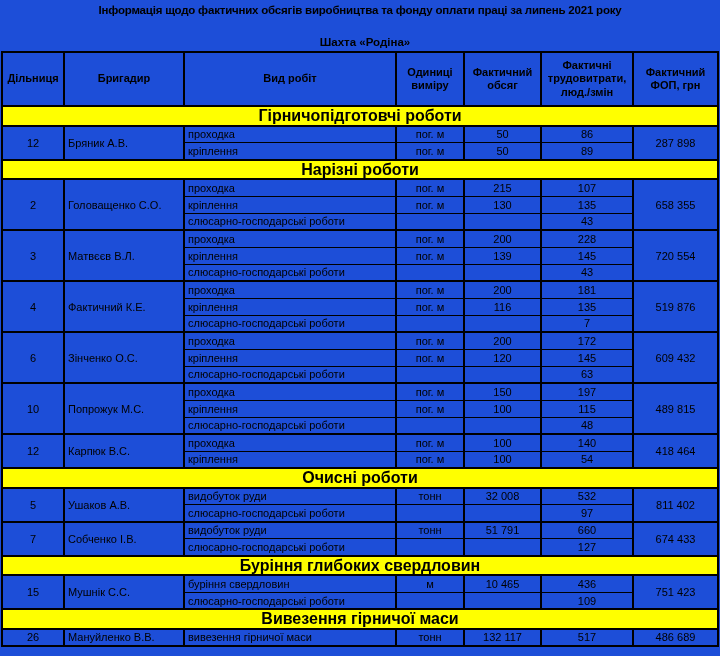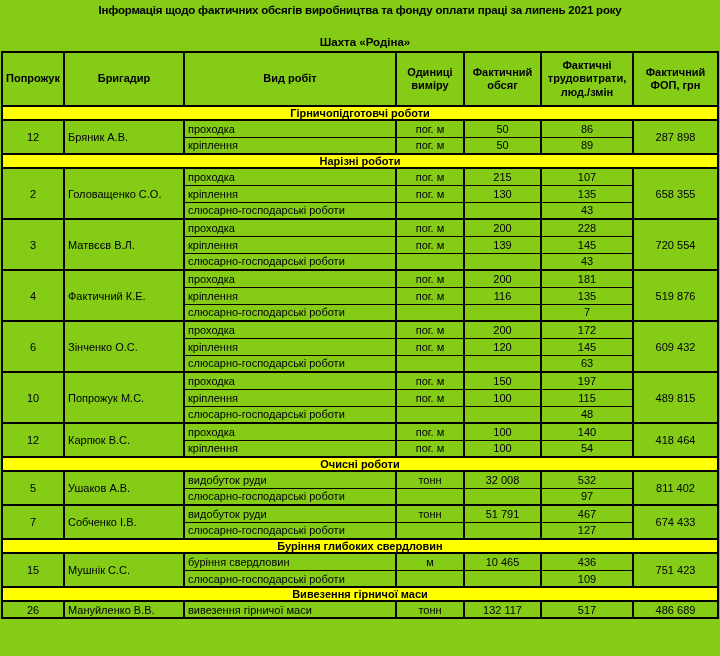--- a/index.html
+++ b/index.html
@@ -4,21 +4,21 @@
 <style>
   * { box-sizing: border-box; margin: 0; padding: 0; }
   html, body { width: 720px; background: #fff; }
   body {
     font-family: "Liberation Sans", sans-serif;
     color: #000;
     width: 720px;
     height: 656px;
     overflow: hidden;
   }
-  .page { width: 720px; height: 656px; background: #84cc16; }
+  .page { width: 720px; height: 656px; background: #1d4ed8; }
   .title {
     padding-top: 4px;
     text-align: center;
     font-weight: bold;
     font-size: 11.5px;
     letter-spacing: -0.2px;
   }
   .subtitle {
     margin-top: 20px;
     margin-bottom: 3px;
@@ -49,21 +49,21 @@
     padding: 0 2px;
   }
   tbody td { height: 17px; line-height: 1.1; }
   tbody td.c-center { text-align: center; }
   tbody td.c-left   { text-align: left; }
   tr.section-row td {
     background: #FFFF00;
     font-weight: bold;
     text-align: center;
     height: 14px;
-    font-size: 11px;
+    font-size: 16px;
     border-top-width: 2px;
     border-bottom-width: 2px;
   }
   
   tbody tr.data-row td { border-top-width: 1px; border-bottom-width: 1px; }
   tbody tr.group-end td, tbody td.rowspan-cell { border-bottom-width: 2px; }
   tbody tr.group-start td, tbody td.rowspan-cell { border-top-width: 2px; }
 </style>
 </head>
 <body>
@@ -76,21 +76,21 @@
       <col style="width:62px">
       <col style="width:120px">
       <col style="width:212px">
       <col style="width:68px">
       <col style="width:77px">
       <col style="width:92px">
       <col style="width:85px">
     </colgroup>
     <thead id="thead">
         <tr>
-          <th>Попрожук</th>
+          <th>Дільниця</th>
           <th>Бригадир</th>
           <th>Вид робіт</th>
           <th>Одиниці виміру</th>
           <th>Фактичний обсяг</th>
           <th>Фактичні трудовитрати, люд./змін</th>
           <th>Фактичний ФОП, грн</th>
         </tr>
       </thead>
     <tbody id="tbody">
         <tr class="section-row">
@@ -251,21 +251,21 @@
           <td class="c-center"></td>
           <td class="c-center"></td>
           <td class="c-center">97</td>
         </tr>
         <tr class="data-row group-start">
           <td class="c-center rowspan-cell" rowspan="2">7</td>
           <td class="c-left rowspan-cell" rowspan="2">Собченко І.В.</td>
           <td class="c-left">видобуток руди</td>
           <td class="c-center">тонн</td>
           <td class="c-center">51 791</td>
-          <td class="c-center">467</td>
+          <td class="c-center">660</td>
           <td class="c-center rowspan-cell" rowspan="2">674 433</td>
         </tr>
         <tr class="data-row group-end">
           <td class="c-left">слюсарно-господарські роботи</td>
           <td class="c-center"></td>
           <td class="c-center"></td>
           <td class="c-center">127</td>
         </tr>
         <tr class="section-row">
           <td colspan="7">Буріння глибоких свердловин</td>

